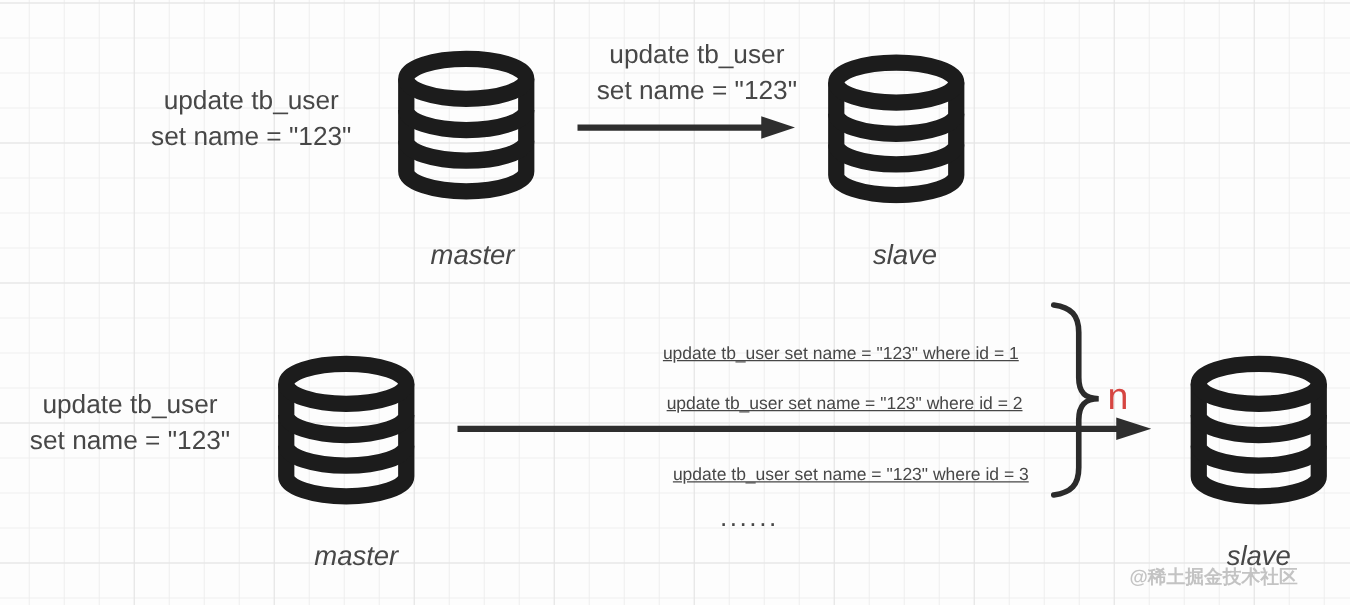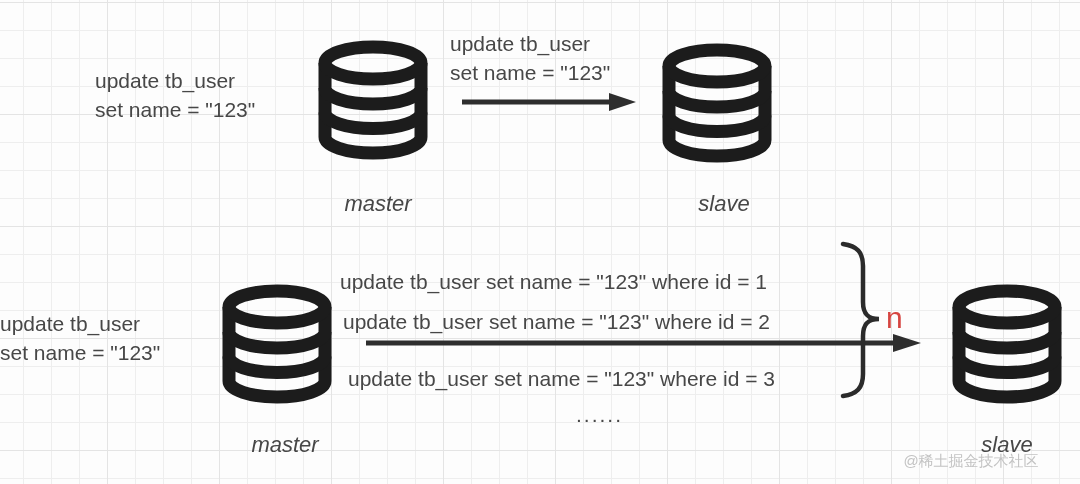--- a/index.html
+++ b/index.html
@@ -19,35 +19,37 @@
       linear-gradient(#eeeeee 1px, transparent 1px),
       linear-gradient(90deg, #eeeeee 1px, transparent 1px);
     background-size: 112px 112px, 112px 112px, 28px 28px, 28px 28px;
     background-position: -5px 2px, -5px 2px, -5px 2px, -5px 2px;
   }
   .abs { position: absolute; }
   .query-text {
     color: #474747;
     font-size: 21px;
     line-height: 29px;
+    text-align: center;
     white-space: nowrap;
   }
   .db-label {
     color: #474747;
     font-size: 22px;
     text-align: center;
     white-space: nowrap;
     font-style: italic;
   }
   .statement {
     color: #474747;
-    font-size: 21px;
+    font-size: 14px;
     line-height: 26px;
-    text-align: left;
+    text-align: right;
     white-space: nowrap;
+    text-decoration: underline;
   }
   .ellipsis-label {
     color: #474747;
     font-size: 21px;
     letter-spacing: 2px;
     text-align: center;
   }
   .count-label {
     color: #d64541;
     font-size: 30px;
@@ -143,15 +145,15 @@
 
   <div class="abs count-label" style="left:886px; top:303px;">n</div>
 
   <div class="abs" style="left:946px; top:284px;">
     <svg width="122" height="120" viewBox="0 0 120 120">
         <use href="#db-icon"></use>
       </svg>
   </div>
   <div class="abs db-label" style="left:957px; top:432px; width:100px;">slave</div>
 
-  <div class="abs watermark" style="left:900px; top:452px; width:142px;">@稀土掘金技术社区</div>
+  <div class="abs watermark" style="left:900px; top:452px; width:142px;font-weight:bold;">@稀土掘金技术社区</div>
 
 </div>
 
 </body></html>

